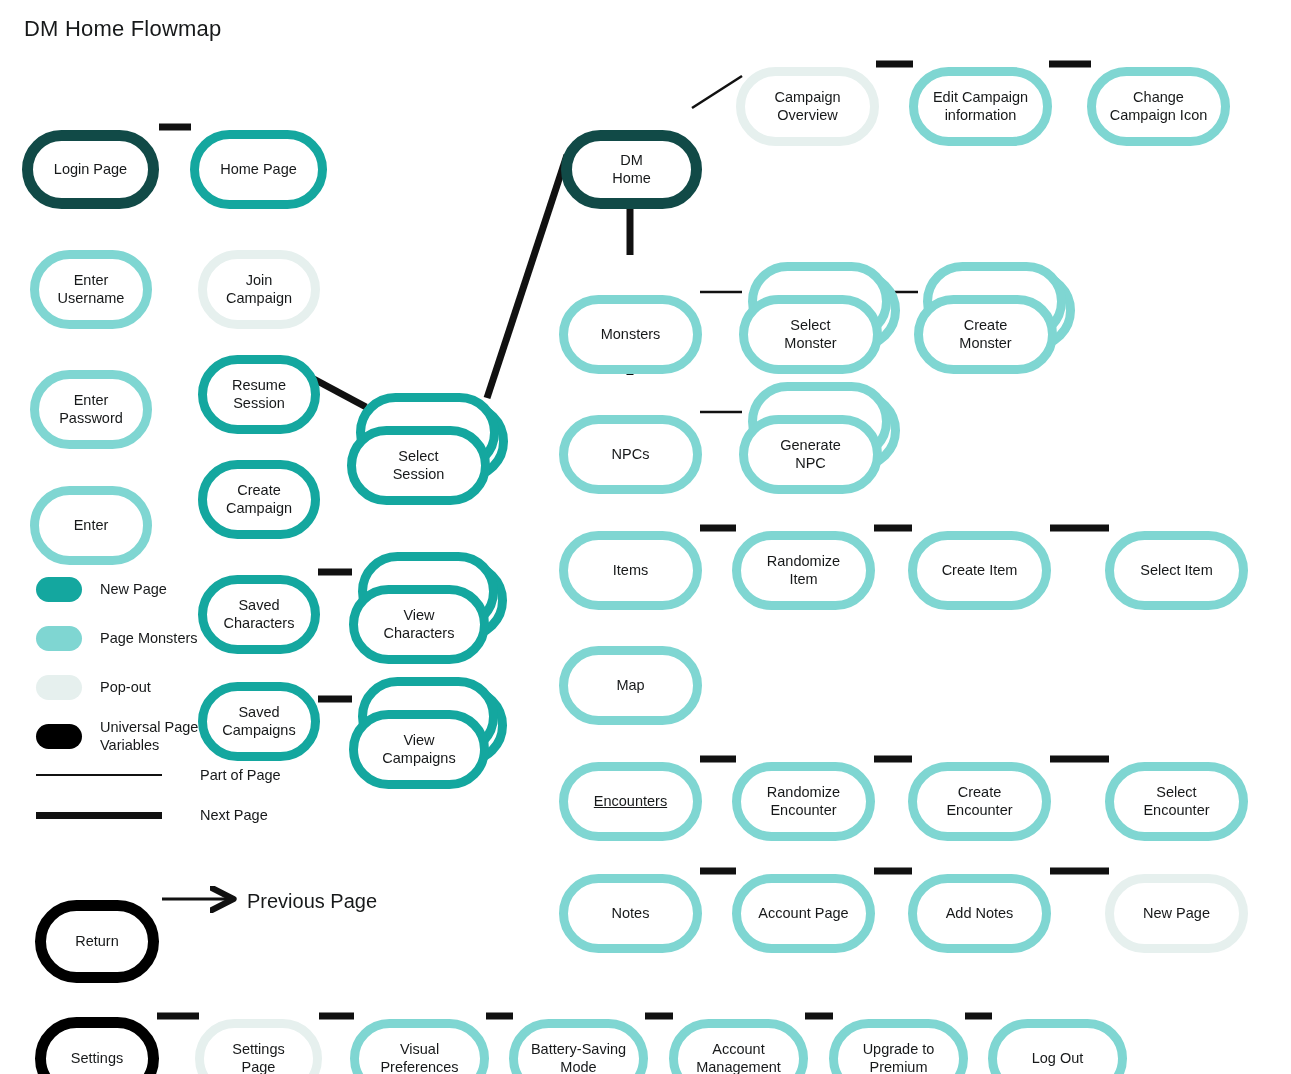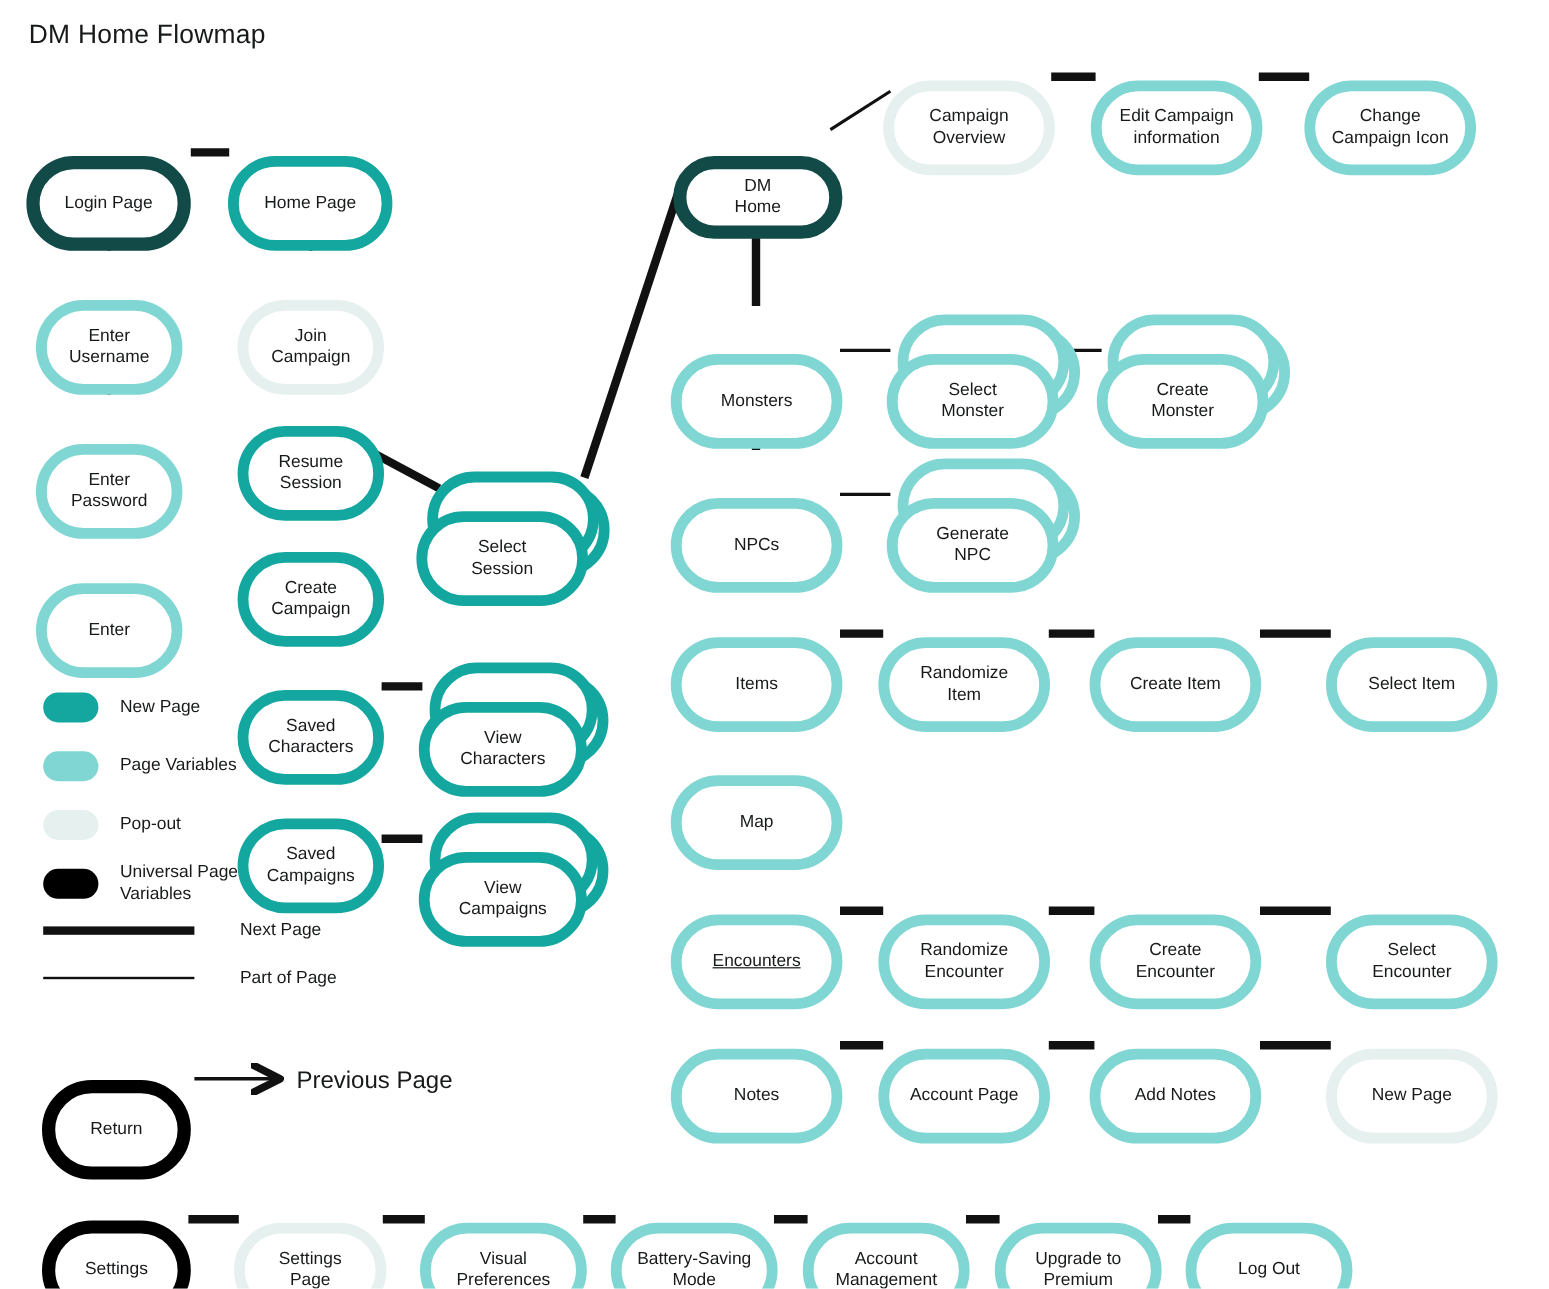--- a/index.html
+++ b/index.html
@@ -182,21 +182,21 @@
       <div class="node" style="left: 198px; top: 640px; width: 122px; height: 79px; border-width: 9px; border-color: rgb(20, 167, 159); border-radius: 39.5px;">
         <span class="lbl">Saved
 Campaigns</span>
       </div>
       <div class="stack" style="left: 367px; top: 686px; width: 140px; height: 79px; border-width: 9px; border-color: rgb(20, 167, 159); border-radius: 39.5px; z-index: 1;"></div>
       <div class="stack" style="left: 358px; top: 677px; width: 140px; height: 79px; border-width: 9px; border-color: rgb(20, 167, 159); border-radius: 39.5px; z-index: 2;"></div>
       <div class="node" style="left: 349px; top: 668px; width: 140px; height: 79px; border-width: 9px; border-color: rgb(20, 167, 159); border-radius: 39.5px;">
         <span class="lbl">View
 Campaigns</span>
       </div>
-      <div class="node" style="left: 561px; top: 88px; width: 141px; height: 69px; border-width: 11px; border-color: rgb(17, 74, 71); border-radius: 39.5px; justify-content: center;">
+      <div class="node" style="left: 561px; top: 88px; width: 141px; height: 79px; border-width: 11px; border-color: rgb(17, 74, 71); border-radius: 39.5px; justify-content: center;">
         <span class="lbl">DM
 Home</span>
       </div>
       <div class="node" style="left: 736px; top: 25px; width: 143px; height: 79px; border-width: 9px; border-color: rgb(230, 240, 238); border-radius: 39.5px;">
         <span class="lbl">Campaign
 Overview</span>
       </div>
       <div class="node" style="left: 909px; top: 25px; width: 143px; height: 79px; border-width: 9px; border-color: rgb(127, 214, 210); border-radius: 39.5px;">
         <span class="lbl">Edit Campaign
 information</span>
@@ -303,39 +303,39 @@
       </div>
     </div>
 
   <div id="legend">
     <div class="lg-row">
       <span class="lg-swatch" style="background: rgb(20, 167, 159);"></span>
       <span class="lg-text">New Page</span>
     </div>
     <div class="lg-row">
       <span class="lg-swatch" style="background: rgb(127, 214, 210);"></span>
-      <span class="lg-text">Page Variables</span>
+      <span class="lg-text">Page Monsters</span>
     </div>
     <div class="lg-row">
       <span class="lg-swatch" style="background: rgb(230, 240, 238);"></span>
       <span class="lg-text">Pop-out</span>
     </div>
     <div class="lg-row">
       <span class="lg-swatch" style="background: rgb(0, 0, 0);"></span>
       <span class="lg-text" style="white-space:pre-line">Universal Page
 Variables</span>
     </div>
   </div>
 
   <div id="line-legend">
     <div class="ll-row">
+      <span class="ll-bar ll-thin" style="background: rgb(17, 17, 17);"></span>
+      <span class="ll-text">Part of Page</span>
+    </div>
+    <div class="ll-row">
       <span class="ll-bar ll-thick" style="background: rgb(17, 17, 17);"></span>
       <span class="ll-text">Next Page</span>
     </div>
-    <div class="ll-row">
-      <span class="ll-bar ll-thin" style="background: rgb(17, 17, 17);"></span>
-      <span class="ll-text">Part of Page</span>
-    </div>
   </div>
 
   <div id="prev-label">Previous Page</div>
 
 </div>
 
 </body></html>

